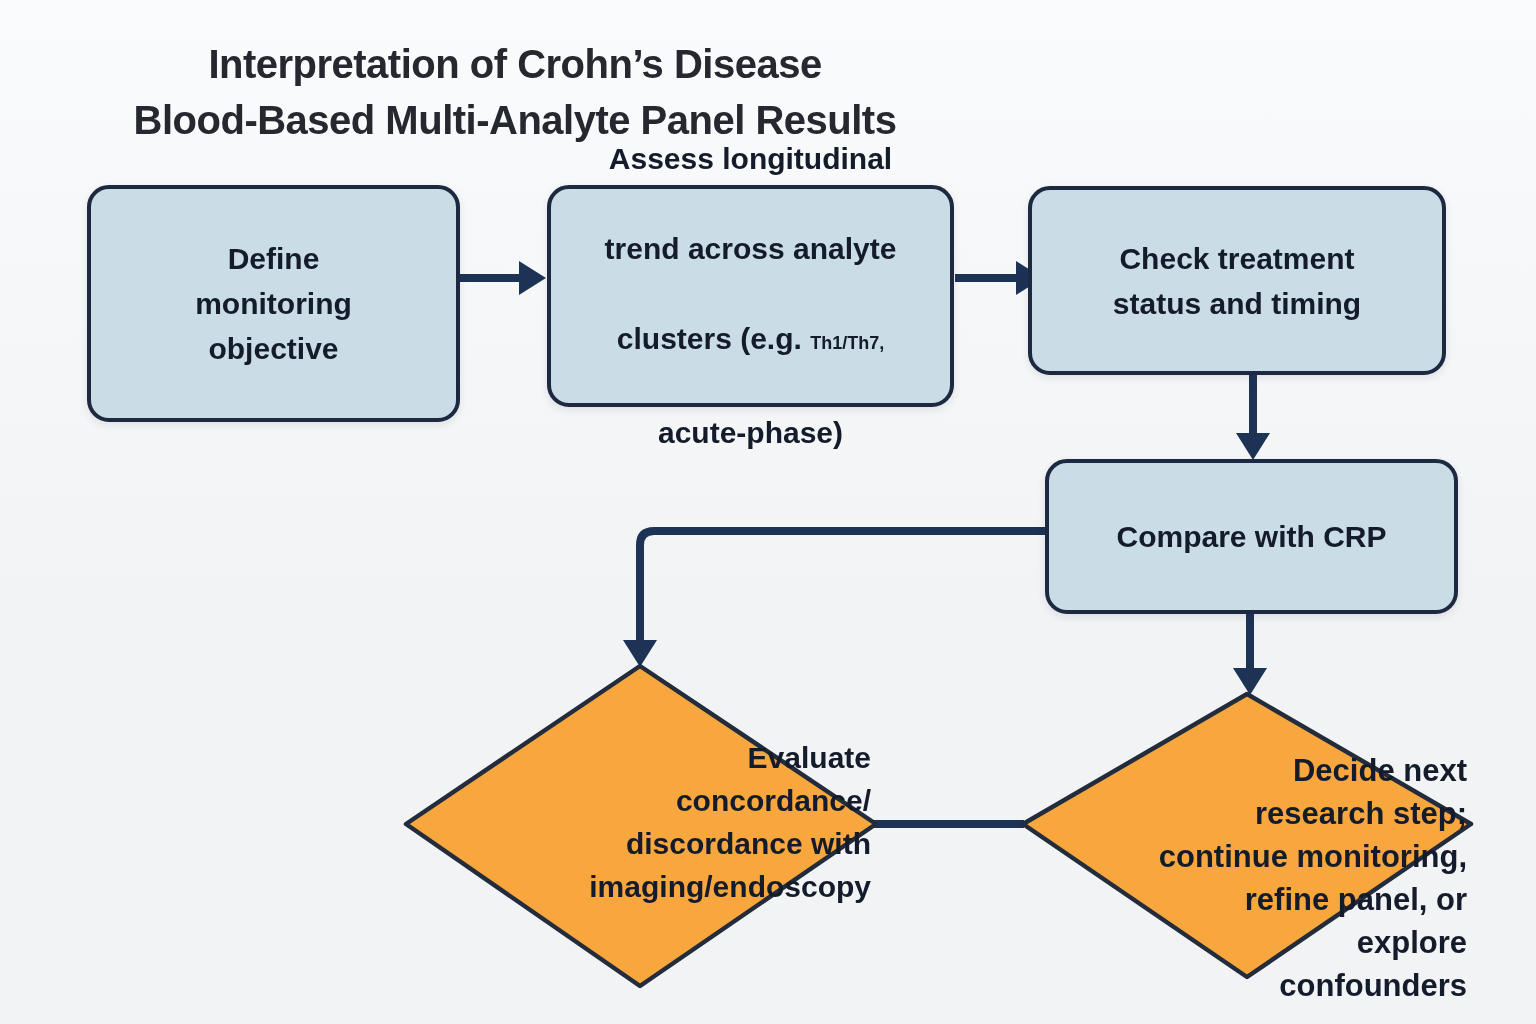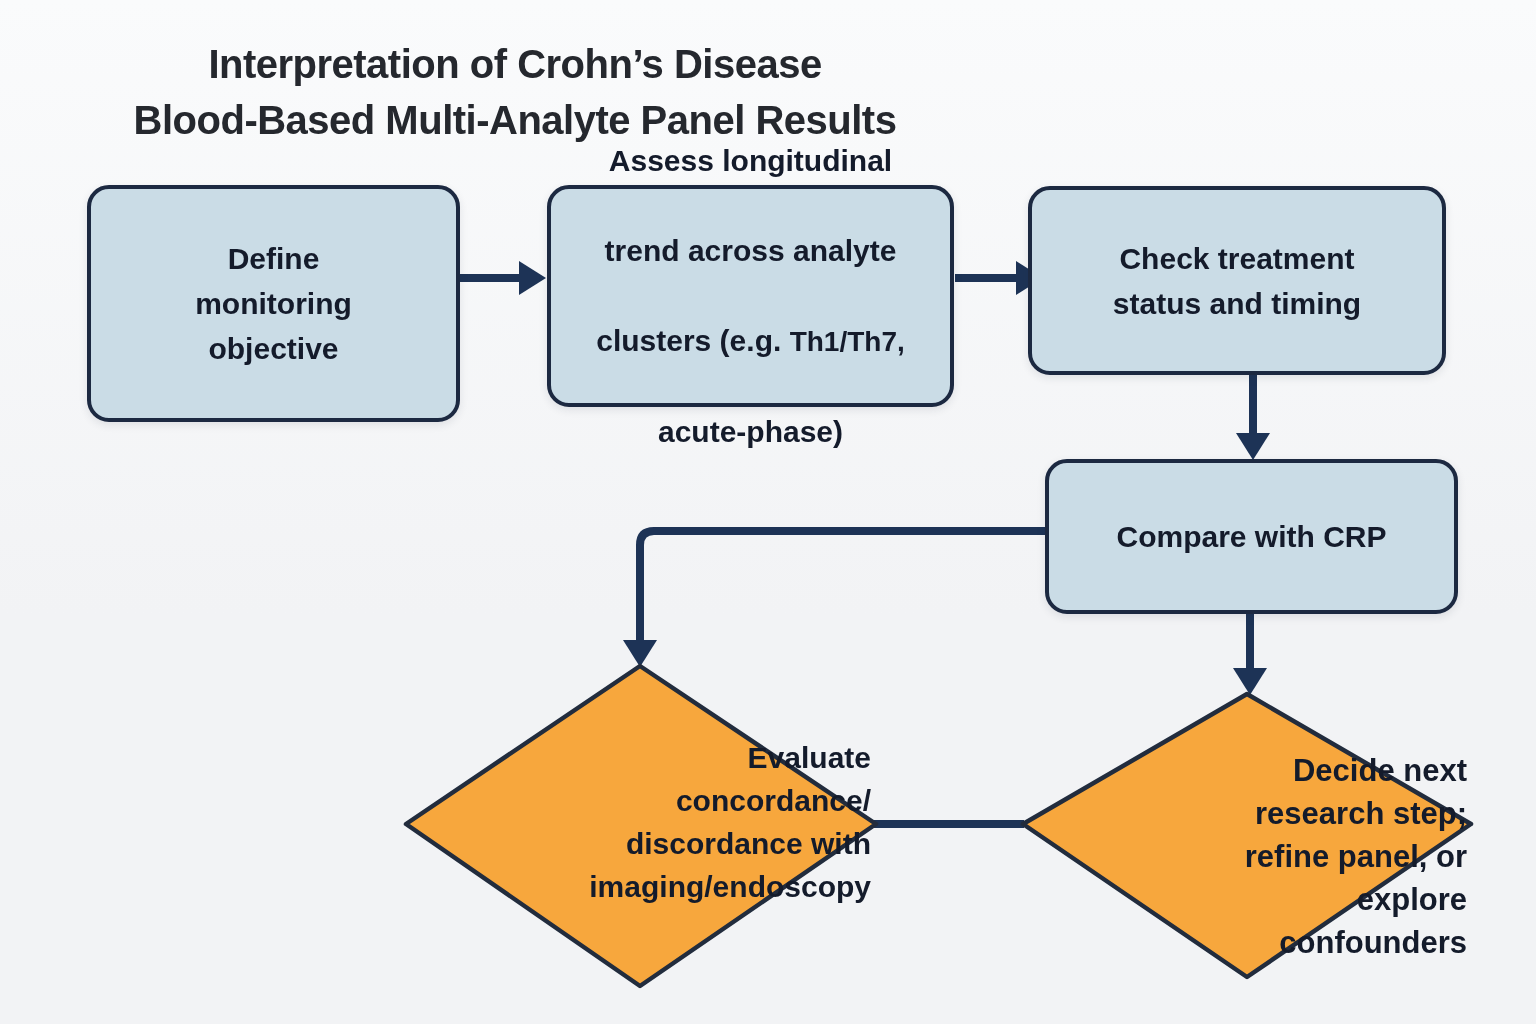--- a/index.html
+++ b/index.html
@@ -47,21 +47,21 @@
     font-size: 30px;
     line-height: 45px;
     font-weight: 700;
     color: var(--node_text);
     box-shadow: 0 3px 8px rgba(25, 35, 60, 0.10);
   }
   #box-define   { left: 87px;   top: 185px; width: 373px; height: 237px; }
   #box-assess   { left: 547px;  top: 185px; width: 407px; height: 222px; line-height: 46px; gap: 44px; }
   #box-check    { left: 1028px; top: 186px; width: 418px; height: 189px; }
   #box-compare  { left: 1045px; top: 459px; width: 413px; height: 155px; line-height: 44px; }
-  .small-inline { font-size: 28px; }
+  .small-inline { font-size: 18px; }
   .diamond-label {
     position: absolute;
     text-align: right;
     font-weight: 700;
     color: var(--node_text);
     font-size: 30px;
     line-height: 43px;
     z-index: 3;
   }
   #label-evaluate { left: 411px;  top: 736px; width: 460px; }
@@ -137,18 +137,19 @@
   <div class="diamond-label" id="label-evaluate">
     <div>Evaluate</div>
     <div>concordance/</div>
     <div>discordance with</div>
     <div>imaging/endoscopy</div>
   </div>
 
   <div class="diamond-label" id="label-decide">
     <div>Decide next</div>
     <div>research step;</div>
+    <div>continue monitoring,</div>
     <div>refine panel, or</div>
     <div>explore</div>
     <div>confounders</div>
   </div>
 
 </div>
 
 </body></html>

